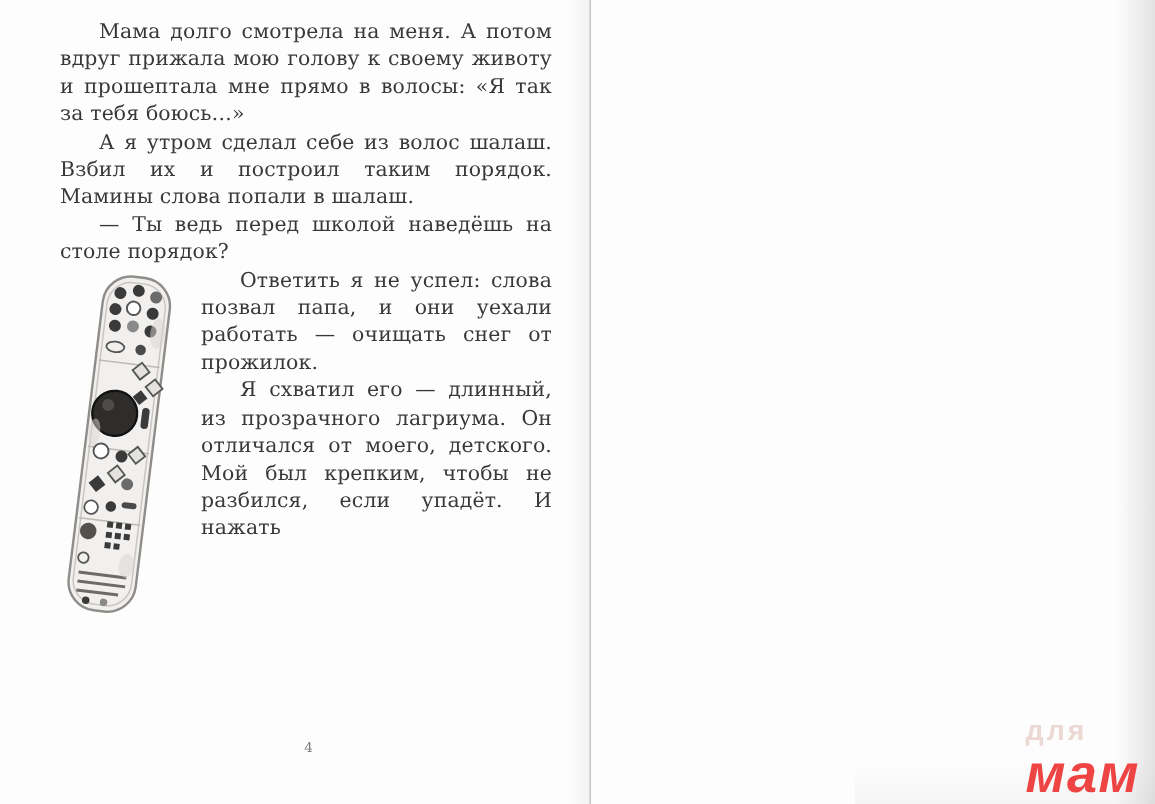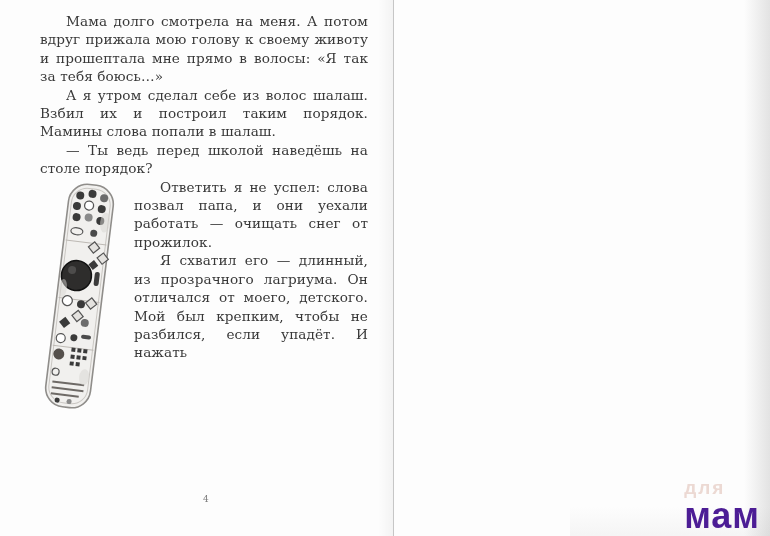--- a/index.html
+++ b/index.html
@@ -71,21 +71,22 @@
   }
   .watermark .wm-top {
     font-size: 19px;
     letter-spacing: 2px;
     color: #ecd9d3;
     margin-bottom: 1px;
   }
   .watermark .wm-bottom {
     font-size: 36px;
     letter-spacing: 1px;
-    color: #4c1d95;
+    color: #ef4444;
+    font-style: italic;
   }
 </style>
 </head>
 <body>
 
 <div id="screen">
 
   <div class="spread">
 
     <div class="page">

